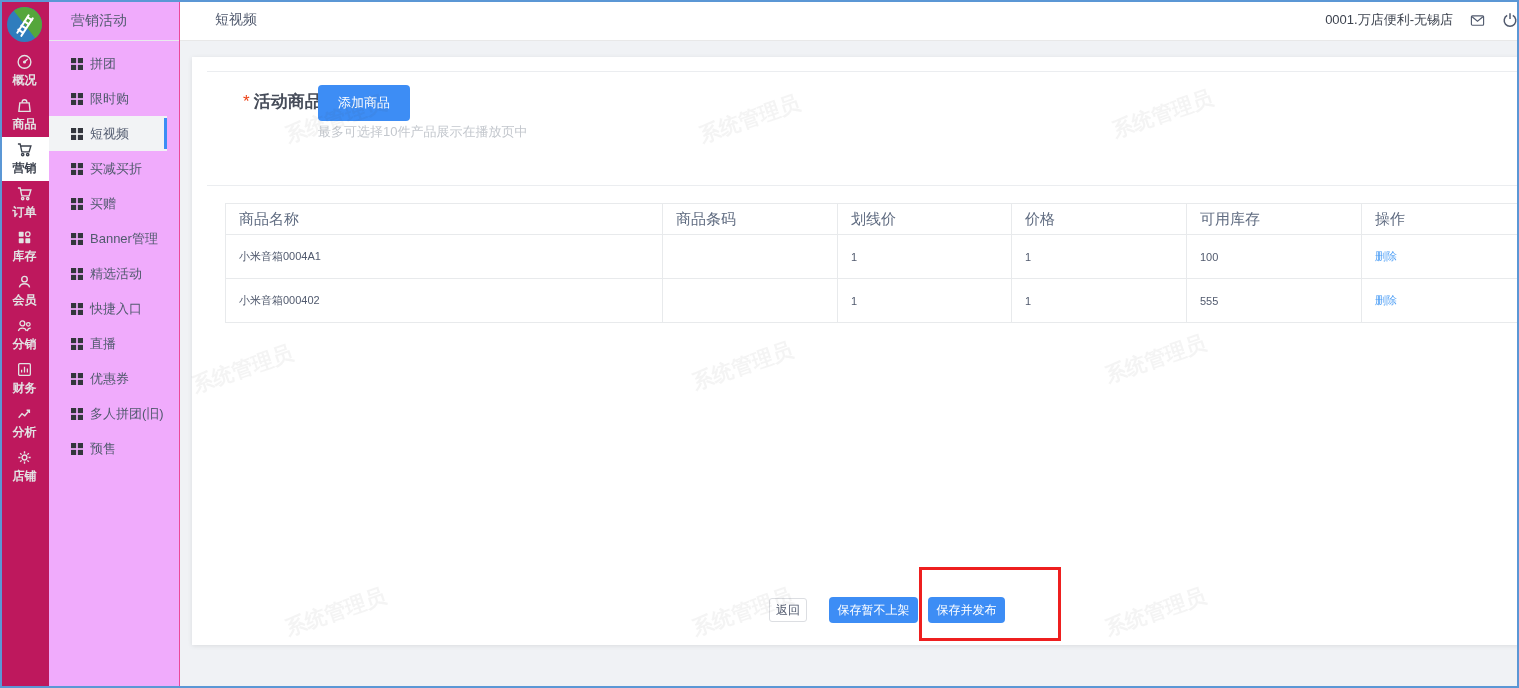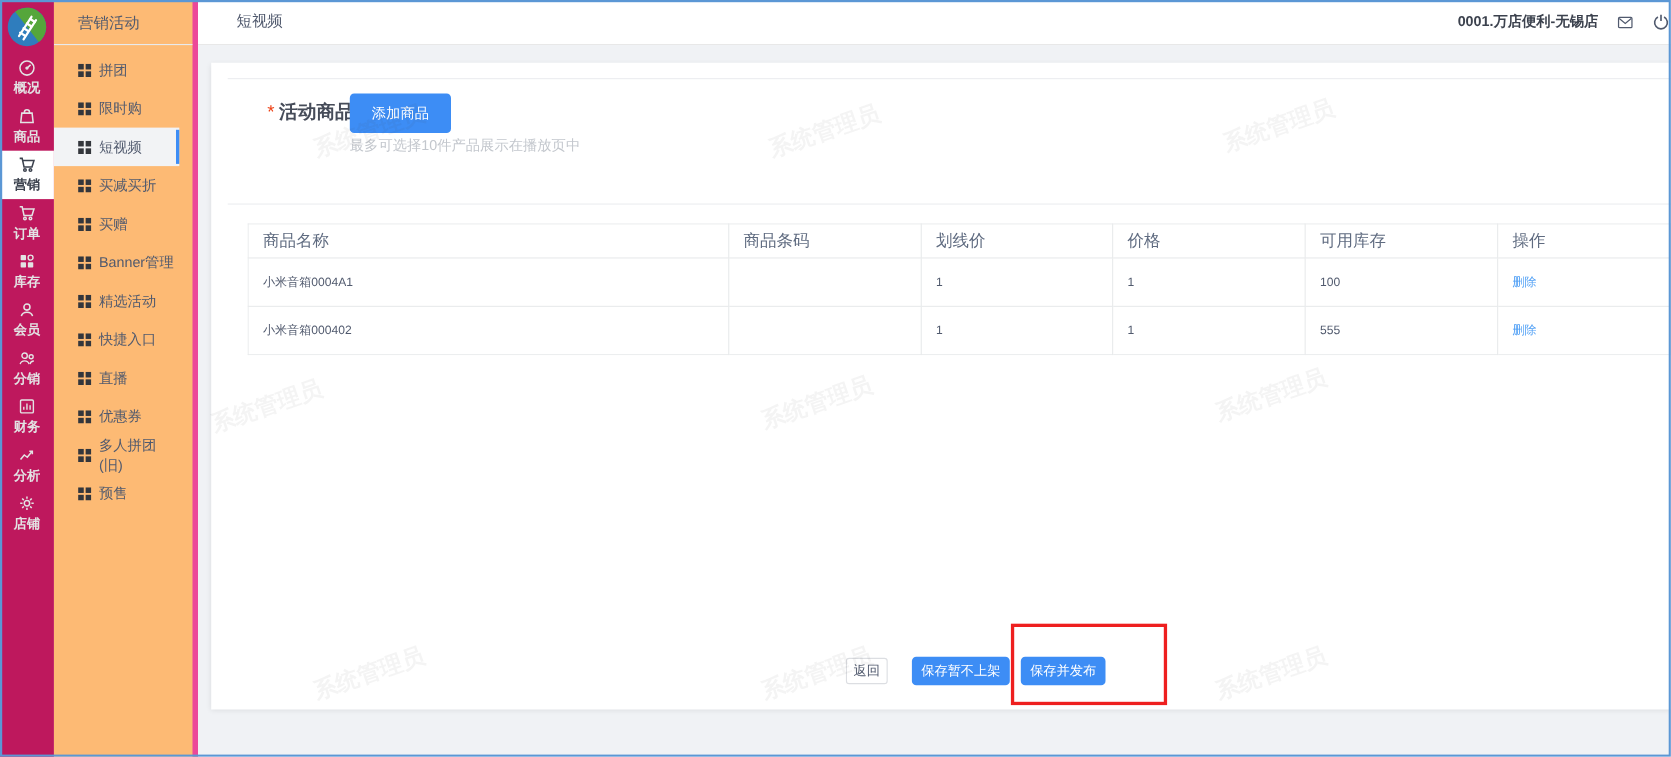--- a/index.html
+++ b/index.html
@@ -11,34 +11,34 @@
 
   
   .pnav { position:absolute; left:0; top:1px; width:49px; height:688px; background:#be185d; z-index:10;font-weight:bold; }
   .logo { width:37px; height:37px; margin:5px auto 6px; }
   .pnav-item { height:44px; display:flex; flex-direction:column; align-items:center; justify-content:center; gap:2px; color:#e3e3e4; cursor:pointer; }
   .pnav-item .pi-label { font-size:12px; }
   .pnav-item.active { background:#ffffff; color:#3c424e; }
   .pnav-item svg { display:block; }
 
   
-  .snav { position:absolute; left:49px; top:0; width:131px; height:688px; background:#fdba74; border-right:5px solid #ec4899; z-index:9; }
+  .snav { position:absolute; left:49px; top:0; width:131px; height:688px; background:#f0abfc; border-right:1px solid #ec4899; z-index:9; }
   .snav-header { height:41px; line-height:41px; padding-left:22px; font-size:14px; color:#515a6e; border-bottom:1px solid #e8eaec; }
   .snav-list { position:absolute; top:46px; left:0; right:12px; }
   .snav-item { height:35px; display:flex; align-items:center; gap:7px; padding-left:22px; font-size:13px; color:#515a6e; cursor:pointer; position:relative; }
   .snav-item .grid-ic { color:#33363c; display:flex; }
   .snav-item.active { background:#f2f3f5; }
   .snav-item.active::after { content:""; position:absolute; right:0; top:2px; bottom:2px; width:3px; background:#3d8df5; }
 
   
   .main { position:absolute; left:180px; top:0; right:0; bottom:0; }
   .main-header { height:41px; background:#fff; border-bottom:1px solid #e8e8e8; display:flex; align-items:center; padding:0 10px 0 35px; overflow:hidden; }
   .page-title { font-size:14px; color:#515a6e; }
   .header-right { margin-left:auto; display:flex; align-items:center; gap:17px; }
-  .store-name { font-weight:bold; font-size:13px; color:#3c424e; }
+  .store-name { font-weight:normal; font-size:13px; color:#3c424e; }
   .hdr-icon { color:#515a6e; display:flex; cursor:pointer; }
   .power-wrap { margin-right:-9px; }
 
   .content { position:absolute; top:41px; left:0; right:0; bottom:0; background:#f0f2f5; }
   .card { position:absolute; top:16px; left:12px; right:0; height:588px; background:#fff; box-shadow:0 1px 5px rgba(0,0,0,.09); }
 
   .hr-line { position:absolute; left:15px; right:0; border-top:1px solid #ebedf0; }
   .hr-top { top:14px; }
   .hr-mid { top:128px; }
 

